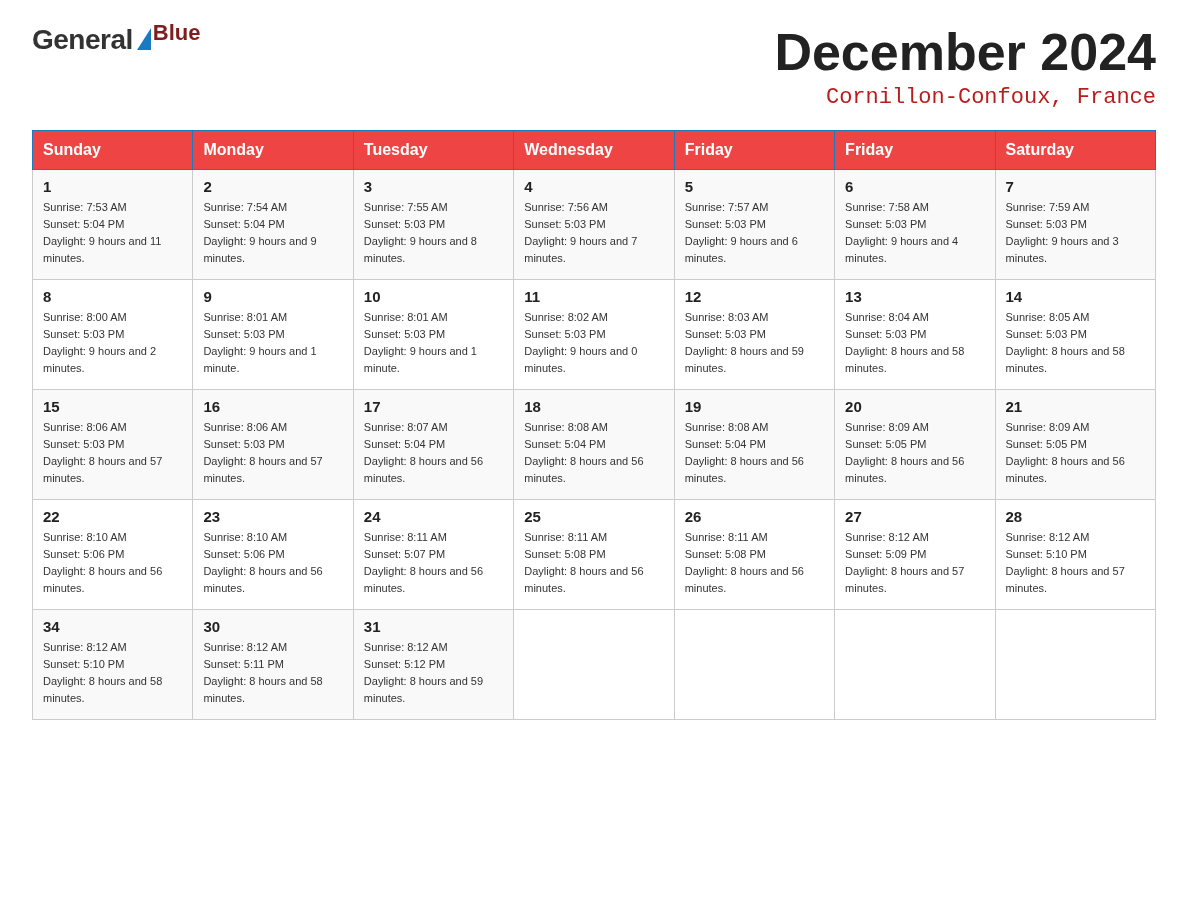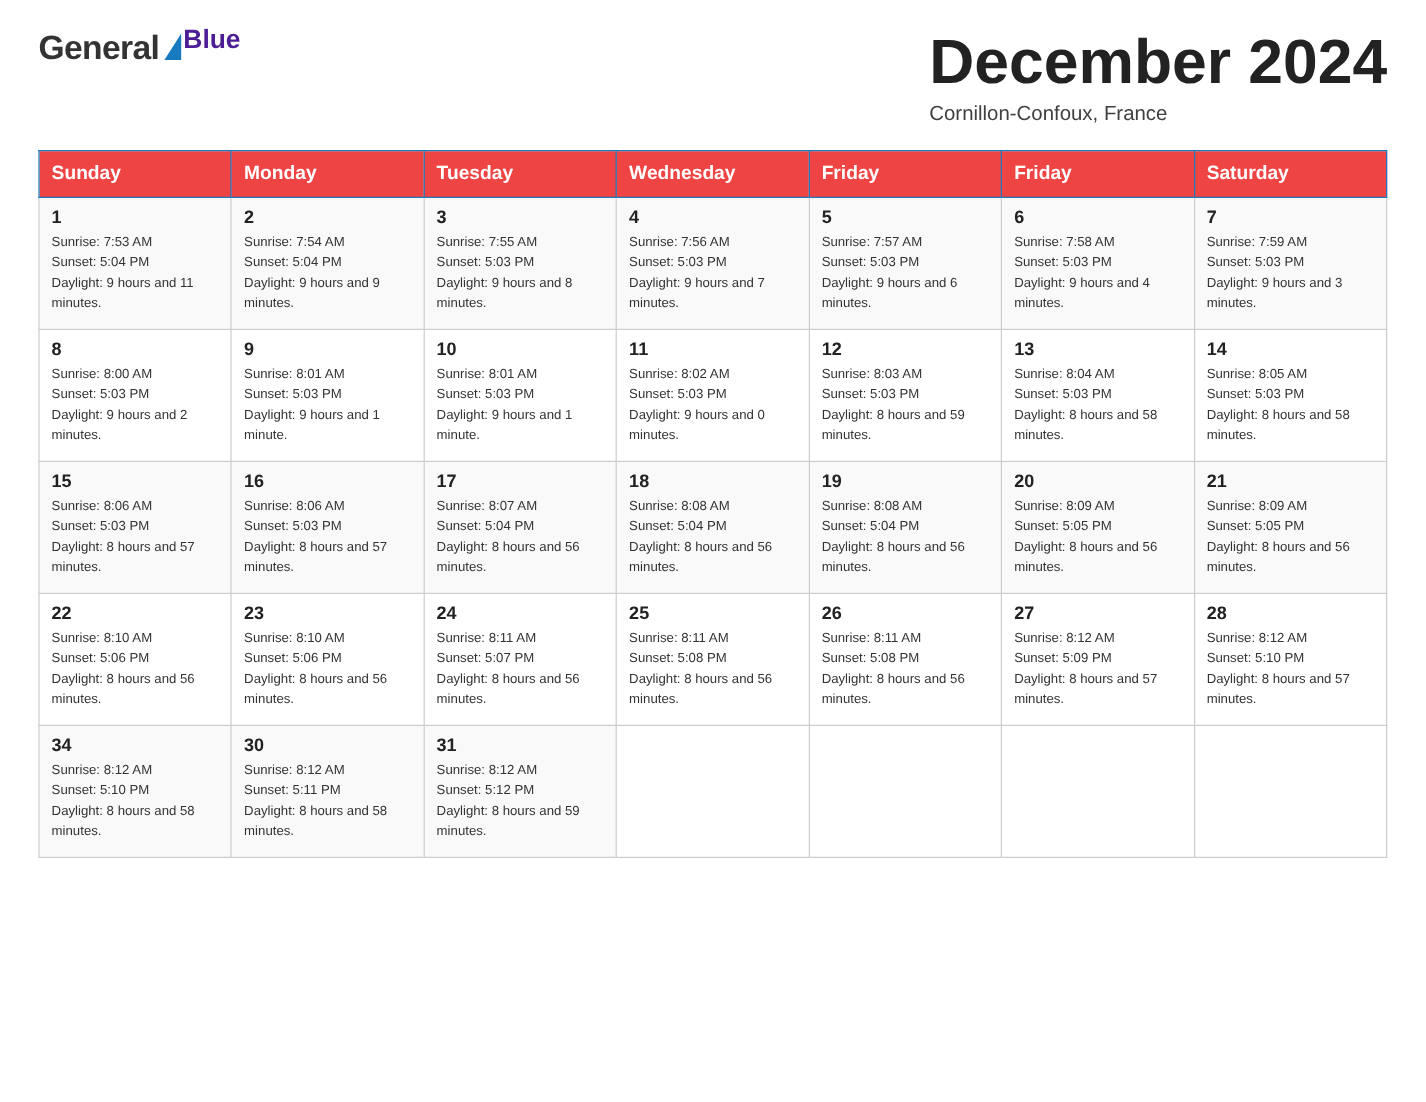--- a/index.html
+++ b/index.html
@@ -35,36 +35,38 @@
       width: 0;
       height: 0;
       border-left: 14px solid transparent;
       border-bottom: 22px solid #1a7abf;
       margin-left: 4px;
       margin-bottom: 2px;
     }
     .logo-blue-sub {
       font-size: 22px;
       font-weight: bold;
-      color: #4c1d95;
+      color: #7f1d1d;
       margin-top: -4px;
       margin-left: 2px;
     }
     .title-section {
+      text-align: right;
     }
     .month-year {
       font-size: 52px;
       font-weight: bold;
       color: #222;
       line-height: 1.1;
     }
     .location {
-      font-size: 17px;
-      color: #404040;
+      font-size: 22px;
+      color: #b91c1c;
       margin-top: 4px;
+      font-family: Liberation Mono, monospace;
     }
     table {
       width: 100%;
       border-collapse: collapse;
       table-layout: fixed;
     }
     thead th {
       background-color: #ef4444;
       color: #fff;
       font-size: 16px;

